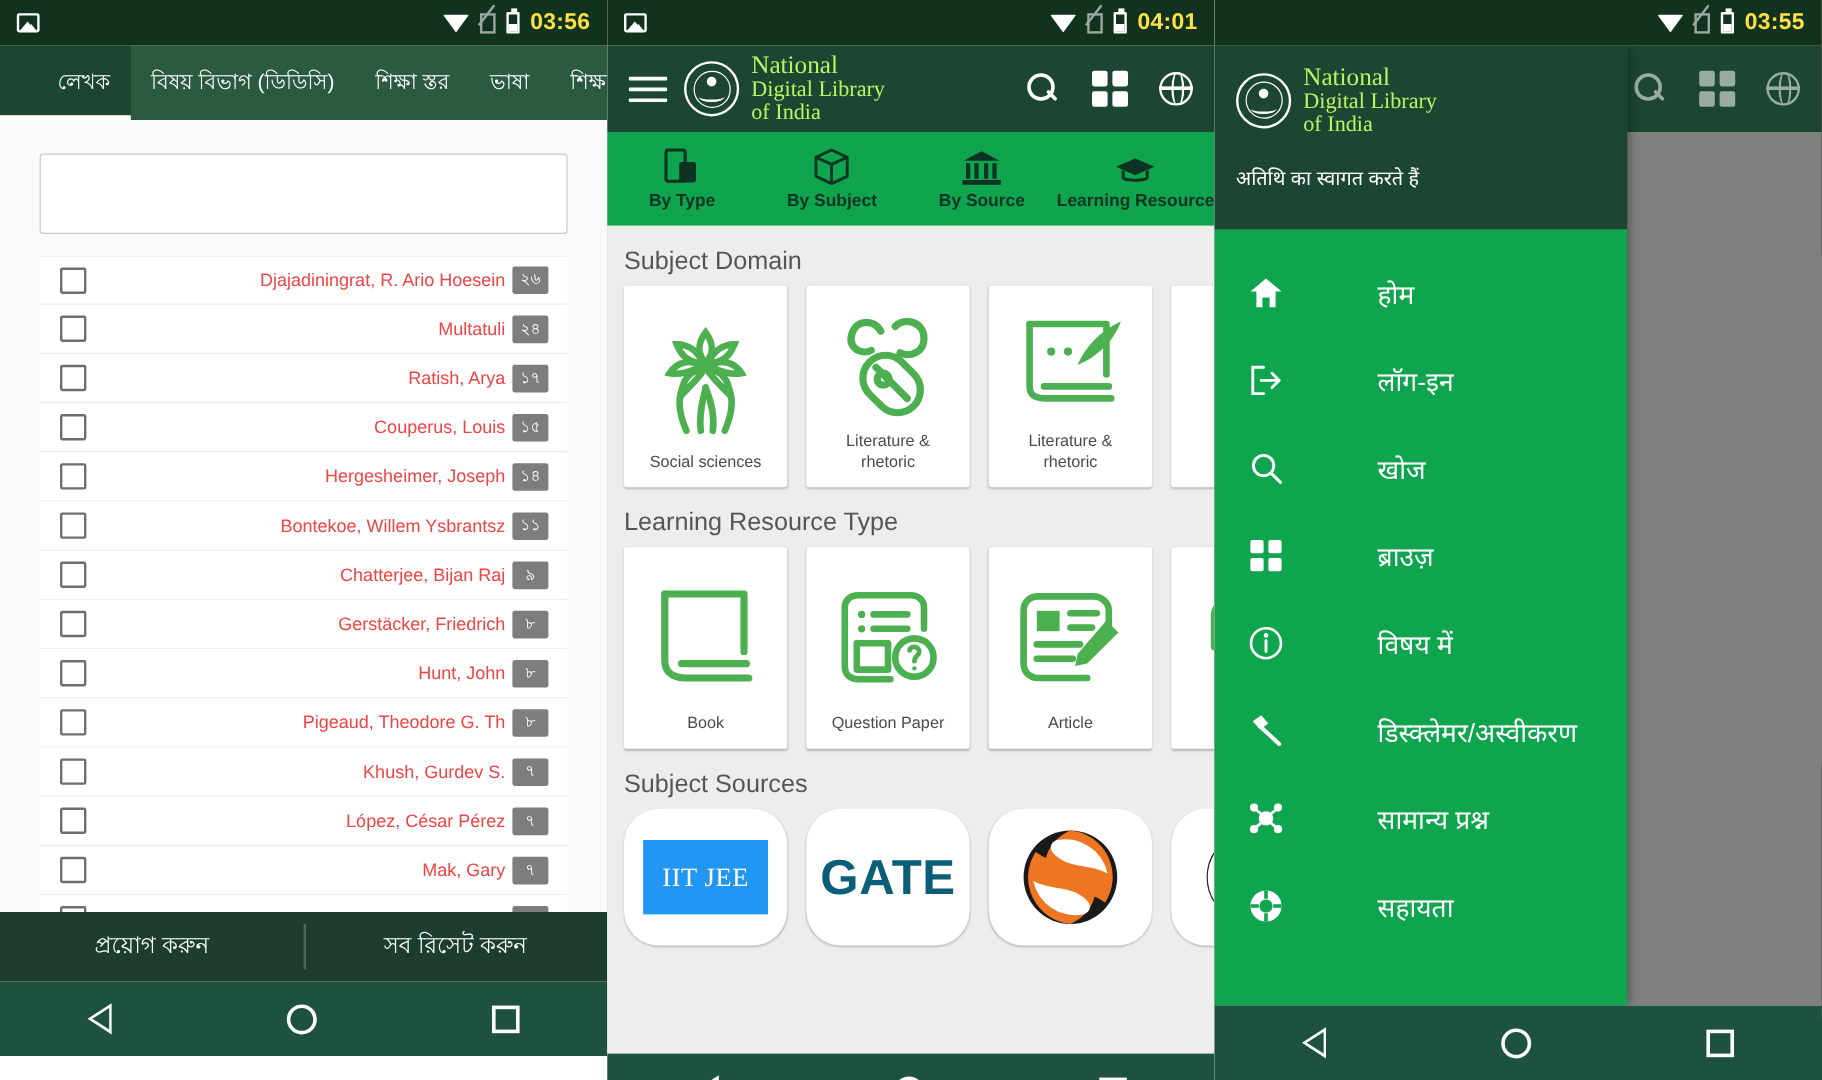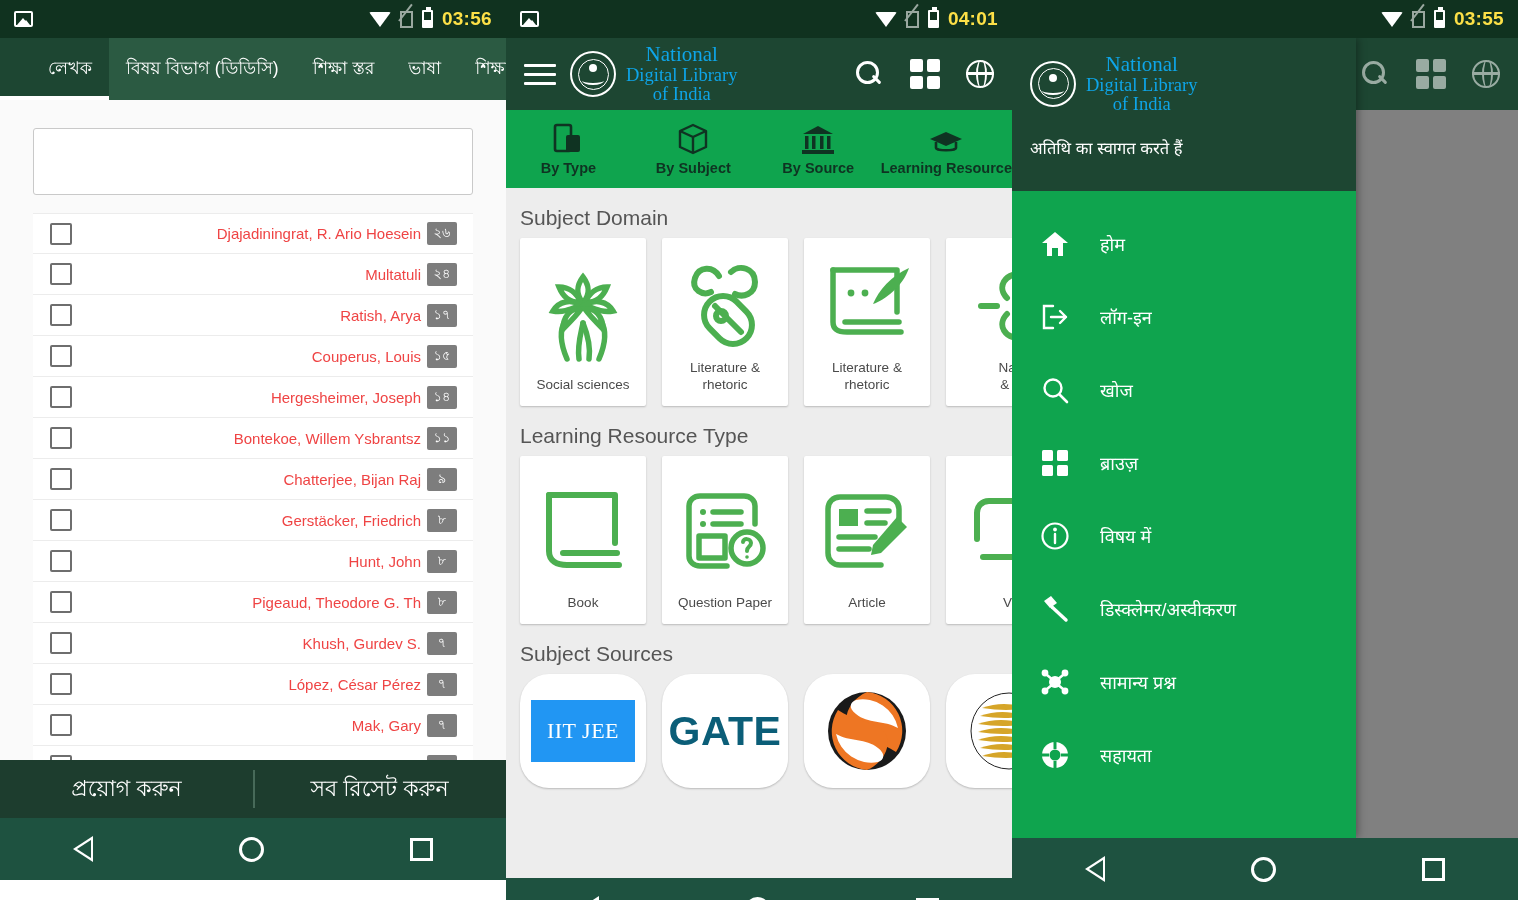--- a/index.html
+++ b/index.html
@@ -157,21 +157,21 @@
     padding: 0 5px;
   }
   .p1-actions {
     height: 58px;
     background: #1d3d2e;
     display: flex; align-items: center;
     position: relative;
   }
   .p1-actions .act {
     flex: 1; text-align: center;
-    color: #fff; font-size: 22px;
+    color: #fff; font-size: 19px;
   }
   .p1-actions .sep {
     position: absolute; left: 50%; top: 10px; bottom: 10px;
     width: 2px; background: #476a59;
   }
 
   
   .navbar {
     height: 62px;
     background: #1e5240;
@@ -218,23 +218,22 @@
   }
   .brand-logo .fig {
     width: 8px; height: 8px; background: #fff; border-radius: 50%;
     position: absolute; top: 11px;
   }
   .brand-logo .wave {
     position: absolute; bottom: 10px; left: 10px; right: 10px; height: 9px;
     border-bottom: 2px solid #fff; border-radius: 0 0 50% 50%;
   }
   .brand-text {
-    color: #0ea5e9; line-height: 1.03;
+    color: #bef264; line-height: 1.03;
     font-family: "Liberation Serif", serif;
-    text-align: center;
   }
   .brand-text .l1 { font-size: 21px; }
   .brand-text .l2 { font-size: 18.5px; }
   .brand-text .l3 { font-size: 18.5px; }
   .appbar-actions { margin-left: auto; display: flex; align-items: center; gap: 26px; }
   .ic { width: 30px; height: 30px; position: relative; }
   .ic-search::before {
     content:""; position:absolute; left:2px; top:2px;
     width:17px;height:17px;border:3px solid #fff;border-radius:50%;
   }
@@ -280,21 +279,21 @@
     background: #ededed;
     overflow: hidden;
     padding: 0 0 0 14px;
   }
   .sec-title {
     font-size: 21px; color: #555; margin: 18px 0 8px 0;
     font-weight: normal;
   }
   .cardrow { display: flex; gap: 16px; }
   .card {
-    width: 126px; height: 168px;
+    width: 136px; height: 168px;
     background: #fff;
     border-radius: 2px;
     box-shadow: 0 1px 2px rgba(0,0,0,.22);
     display: flex; flex-direction: column;
     align-items: center; justify-content: space-between;
     padding: 14px 6px 12px 6px;
     flex: 0 0 auto;
   }
   .card .cico { flex: 1; display: flex; align-items: center; justify-content: center; }
   .card .clbl {
@@ -338,21 +337,21 @@
   .drawer-welcome { color: #fff; font-size: 16.5px; }
   .drawer-body {
     flex: 1; background: #0fa44e;
     padding-top: 16px;
   }
   .drawer-item {
     display: flex; align-items: center;
     height: 73px; padding-left: 28px; gap: 30px;
     color: #fff;
   }
-  .drawer-item .dlabel { font-size: 18px; }
+  .drawer-item .dlabel { font-size: 22px; margin-left: 48px; }
   .dico { width: 30px; height: 30px; display:flex;align-items:center;justify-content:center; flex:0 0 auto;}
   .dico svg { display:block; }
 
   .p3-topbar {
     position: absolute; left: 344px; top: 38px; right: 0; height: 72px;
     background: #1d4632; z-index: 25;
     display: flex; align-items: center; justify-content: flex-end;
     gap: 26px; padding-right: 18px;
   }
   .p3-topbar .ic { opacity: .55; }

